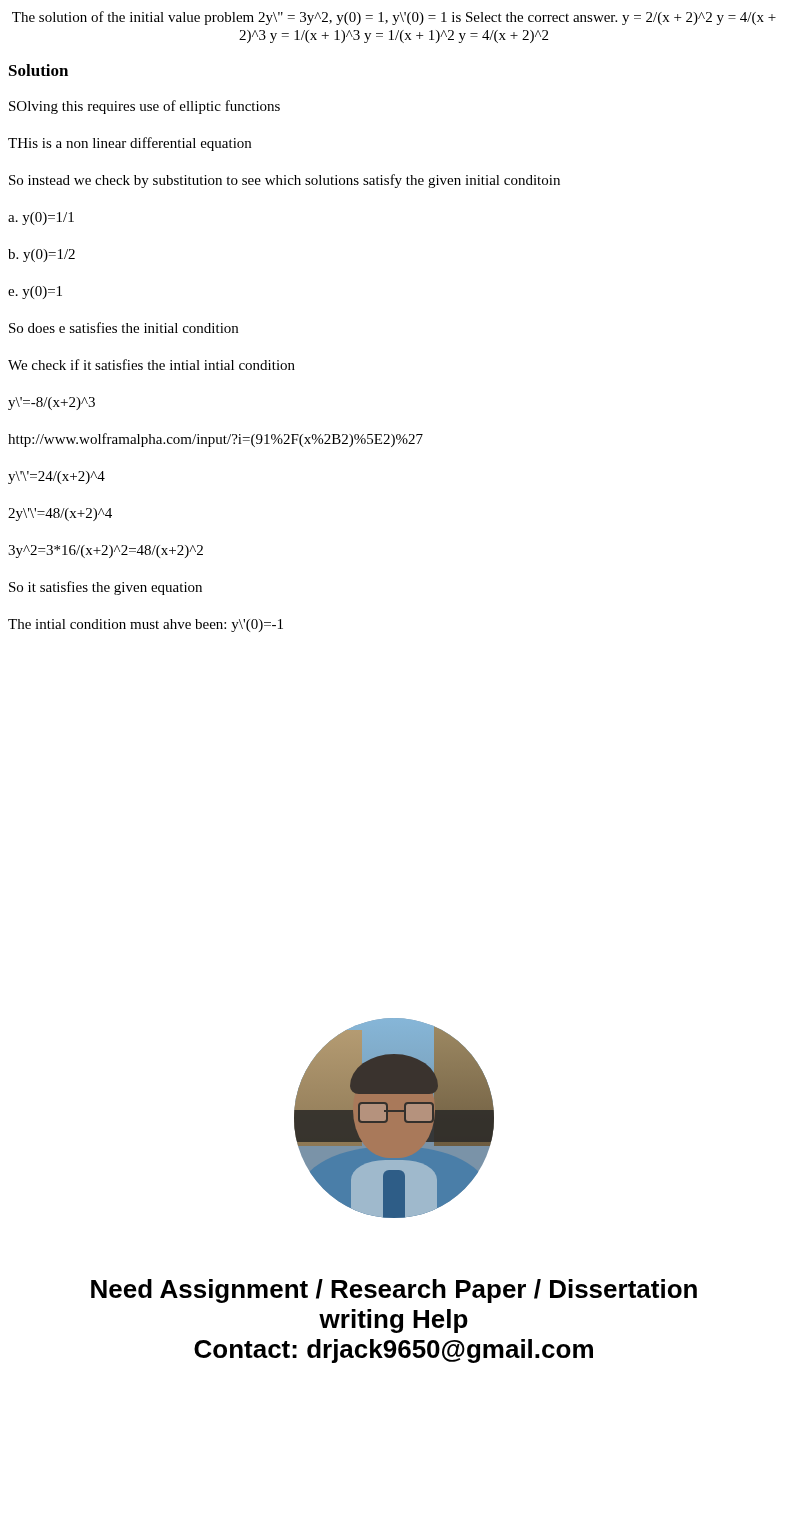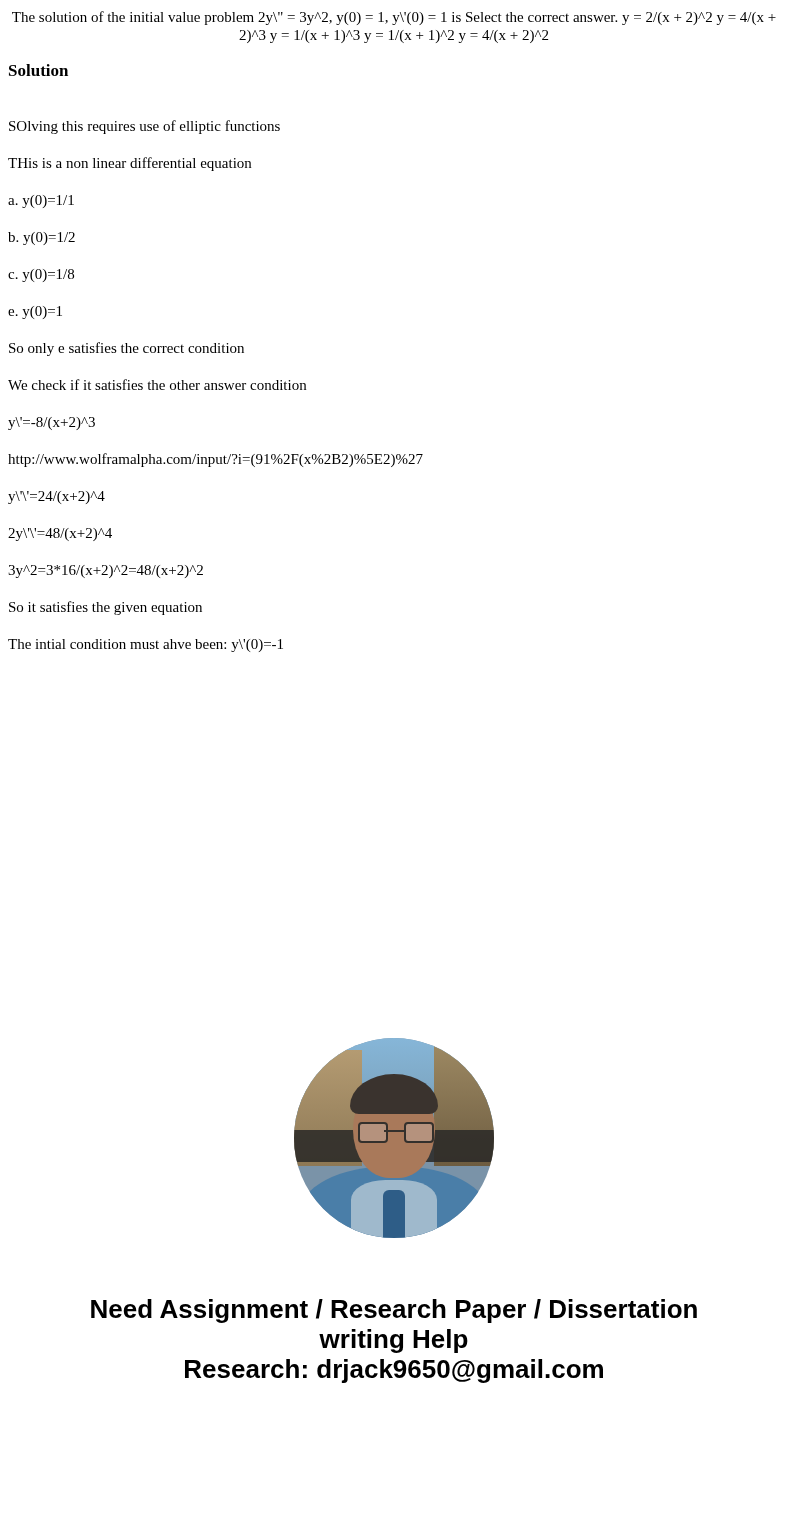--- a/index.html
+++ b/index.html
@@ -21,21 +21,21 @@
   }
   .question {
     font-size: 15px;
     line-height: 1.22;
     margin: 0 0 16px 0;
     text-align: center;
   }
   .solution-heading {
     font-size: 17px;
     font-weight: bold;
-    margin: 0 0 36px 0;
+    margin: 0 0 16px 0;
     line-height: 1.2;
   }
   .para {
     font-size: 15px;
     line-height: 1.2;
     margin: 0 0 19px 0;
     word-break: break-word;
   }
   .spacer {
     height: 360px;
@@ -163,26 +163,26 @@
 <body>
 
 <div class="page">
 
   <p class="question">The solution of the initial value problem 2y\" = 3y^2, y(0) = 1, y\'(0) = 1 is Select the correct answer. y = 2/(x + 2)^2 y = 4/(x + 2)^3 y = 1/(x + 1)^3 y = 1/(x + 1)^2 y = 4/(x + 2)^2</p>
 
   <h2 class="solution-heading">Solution</h2>
 
   <p class="para">SOlving this requires use of elliptic functions</p>
   <p class="para">THis is a non linear differential equation</p>
+  <p class="para">So instead we check by substitution to see which solutions satisfy the given initial conditoin</p>
   <p class="para">a. y(0)=1/1</p>
   <p class="para">b. y(0)=1/2</p>
-  <p class="para">c. y(0)=1/8</p>
   <p class="para">e. y(0)=1</p>
-  <p class="para">So only e satisfies the correct condition</p>
-  <p class="para">We check if it satisfies the other answer condition</p>
+  <p class="para">So does e satisfies the initial condition</p>
+  <p class="para">We check if it satisfies the intial intial condition</p>
   <p class="para">y\'=-8/(x+2)^3</p>
   <p class="para">http://www.wolframalpha.com/input/?i=(91%2F(x%2B2)%5E2)%27</p>
   <p class="para">y\'\'=24/(x+2)^4</p>
   <p class="para">2y\'\'=48/(x+2)^4</p>
   <p class="para">3y^2=3*16/(x+2)^2=48/(x+2)^2</p>
   <p class="para">So it satisfies the given equation</p>
   <p class="para">The intial condition must ahve been: y\'(0)=-1</p>
 
   <div class="spacer"></div>
 
@@ -199,16 +199,16 @@
       <div class="av-hair"></div>
       <div class="av-glass-l"></div>
       <div class="av-glass-r"></div>
       <div class="av-bridge"></div>
     </div>
   </div>
 
   <div class="footer">
     <span>Need Assignment / Research Paper / Dissertation</span>
     <span class="line2">writing Help</span>
-    <span class="line2">Research: drjack9650@gmail.com</span>
+    <span class="line2">Contact: drjack9650@gmail.com</span>
   </div>
 
 </div>
 
 </body></html>

